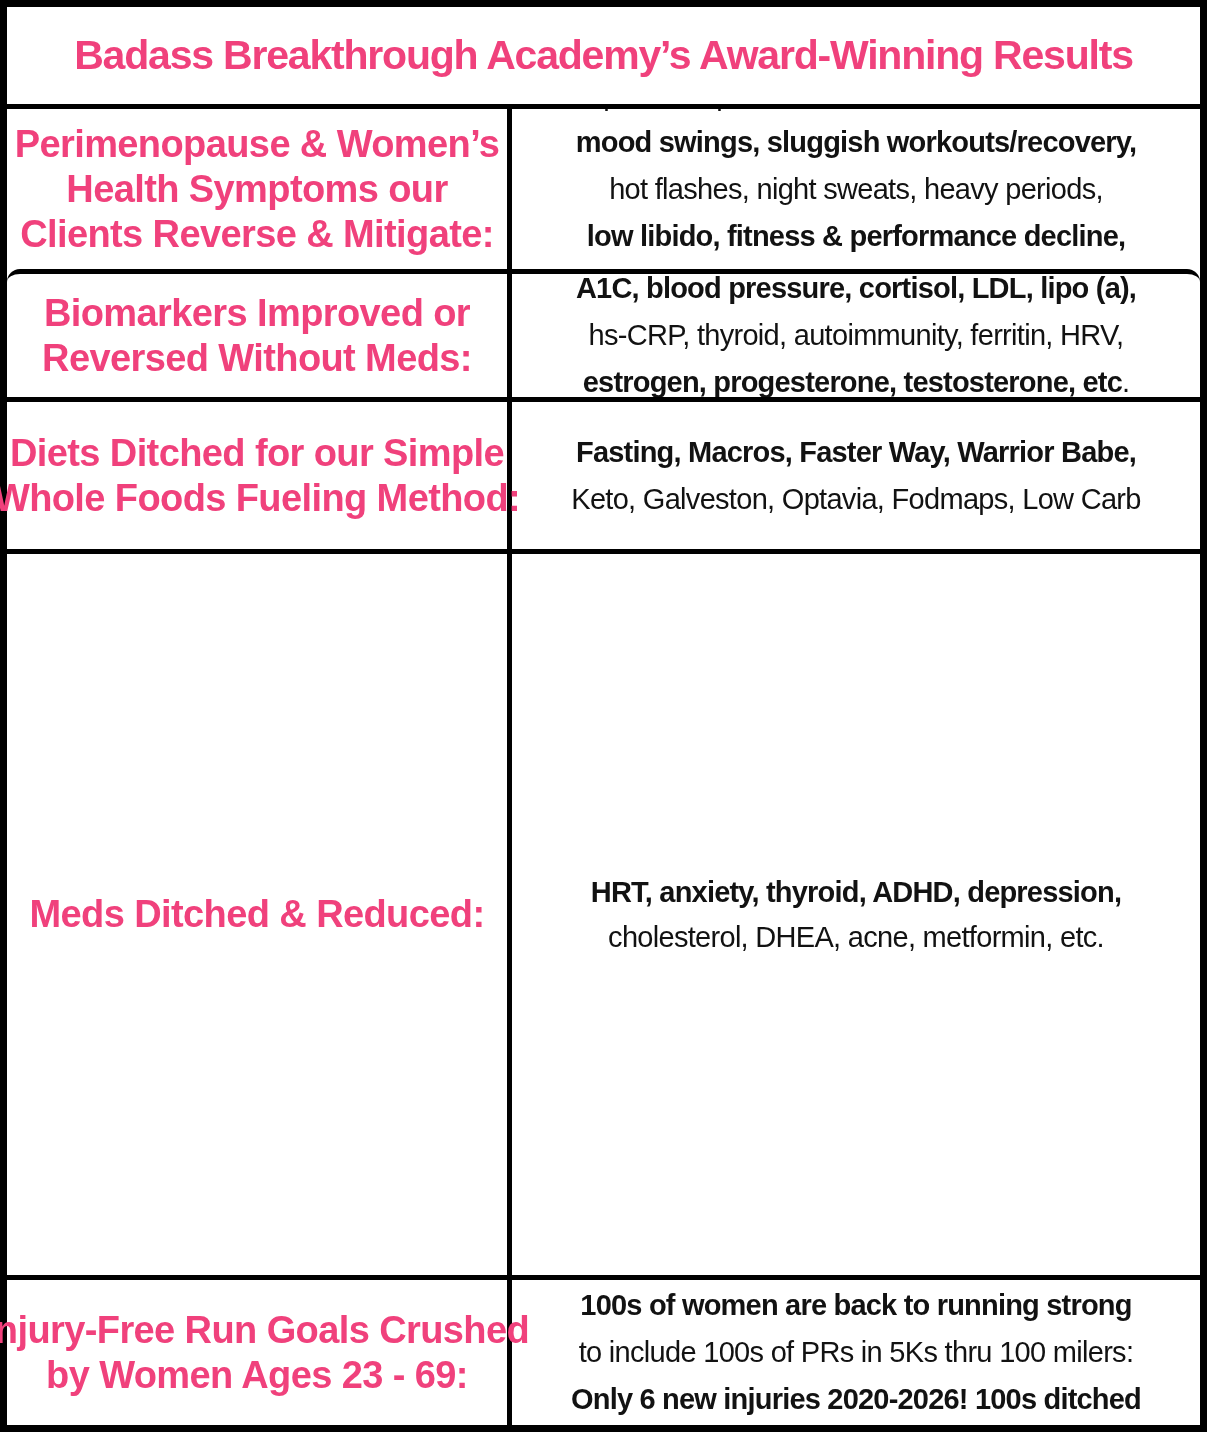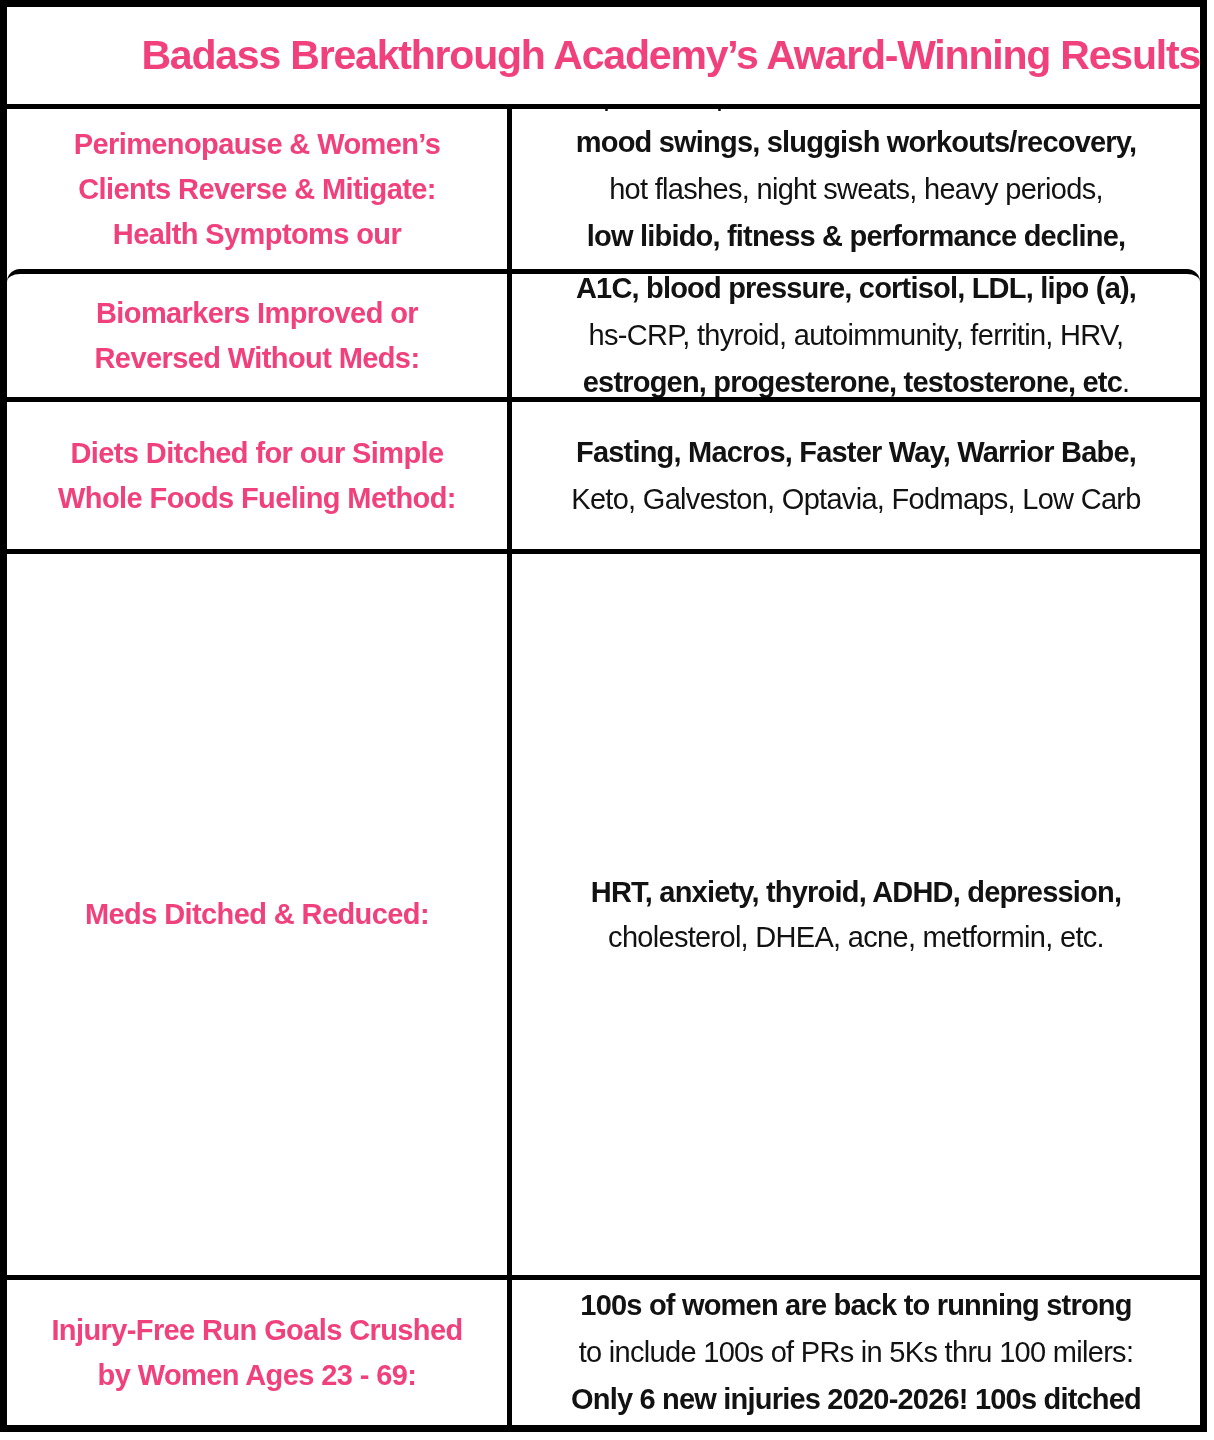--- a/index.html
+++ b/index.html
@@ -18,21 +18,21 @@
   }
   .results-table{
     position:absolute;left:0;top:0;
     width:1207px;height:1432px;
     border:7px solid var(--line);
     background:var(--bg);
     display:flex;flex-direction:column;
   }
   .title-row{
     height:97px;flex:none;
-    display:flex;align-items:center;justify-content:flex-end;
+    display:flex;align-items:center;justify-content:center;
   }
   .title-row .title{
     color:var(--accent);
     font-weight:bold;
     font-size:41px;
     letter-spacing:-1.2px;
     white-space:nowrap;
   }
   .result-row{
     display:grid;
@@ -48,21 +48,21 @@
   .label-cell{
     border-right:5px solid var(--line);
     display:flex;flex-direction:column;
     align-items:center;justify-content:center;
     text-align:center;
     padding:6px 6px;
   }
   .label-line{
     color:var(--accent);
     font-weight:bold;
-    font-size:29px;
+    font-size:38px;
     line-height:45px;
     letter-spacing:-0.6px;
     white-space:nowrap;
   }
   .content-cell{
     display:flex;flex-direction:column;
     align-items:center;justify-content:center;
     text-align:center;
     overflow:hidden;
     padding:2px 2px;
@@ -82,22 +82,22 @@
 <body>
 
 <div class="results-table">
   <div class="title-row">
     <div class="title">Badass Breakthrough Academy’s Award-Winning Results</div>
   </div>
 
   <div class="result-row">
     <div class="label-cell">
         <div class="label-line">Perimenopause &amp; Women’s</div>
+        <div class="label-line">Health Symptoms our</div>
         <div class="label-line">Clients Reverse &amp; Mitigate:</div>
-        <div class="label-line">Health Symptoms our</div>
       </div>
     <div class="content-cell">
         <div class="content-line">poor sleep, stress/cortisol overload, PMS,</div>
         <div class="content-line bold">mood swings, sluggish workouts/recovery,</div>
         <div class="content-line">hot flashes, night sweats, heavy periods,</div>
         <div class="content-line bold">low libido, fitness &amp; performance decline,</div>
         <div class="content-line">slowing metabolism, muscle &amp; bone loss,</div>
       </div>
   </div>
 

